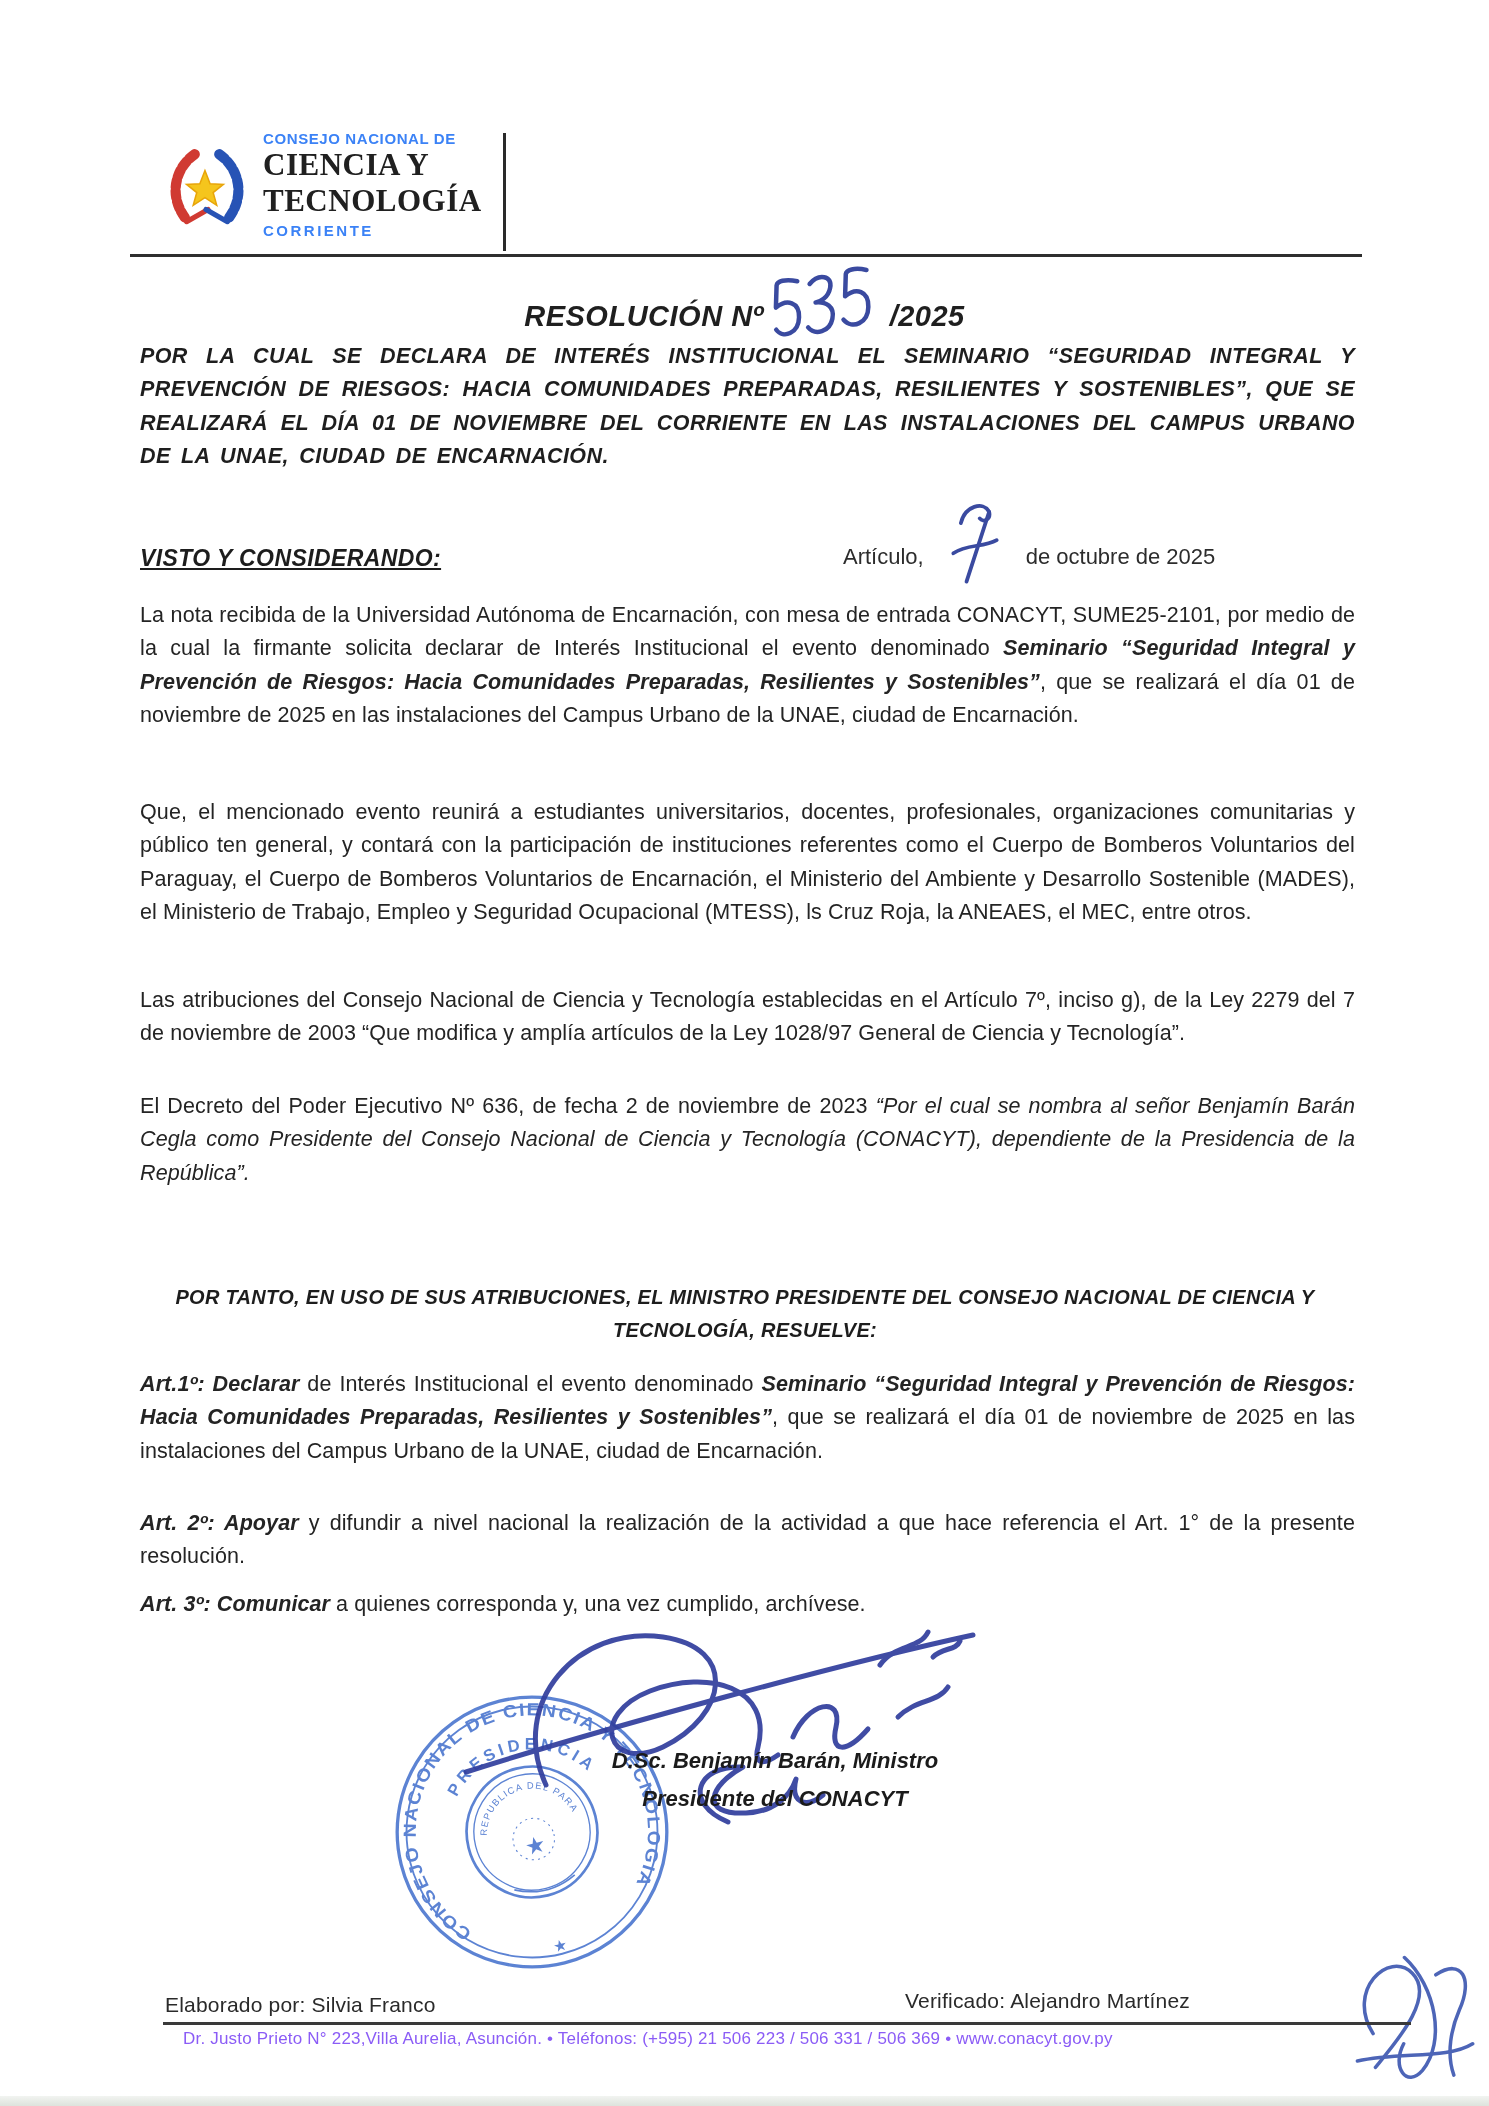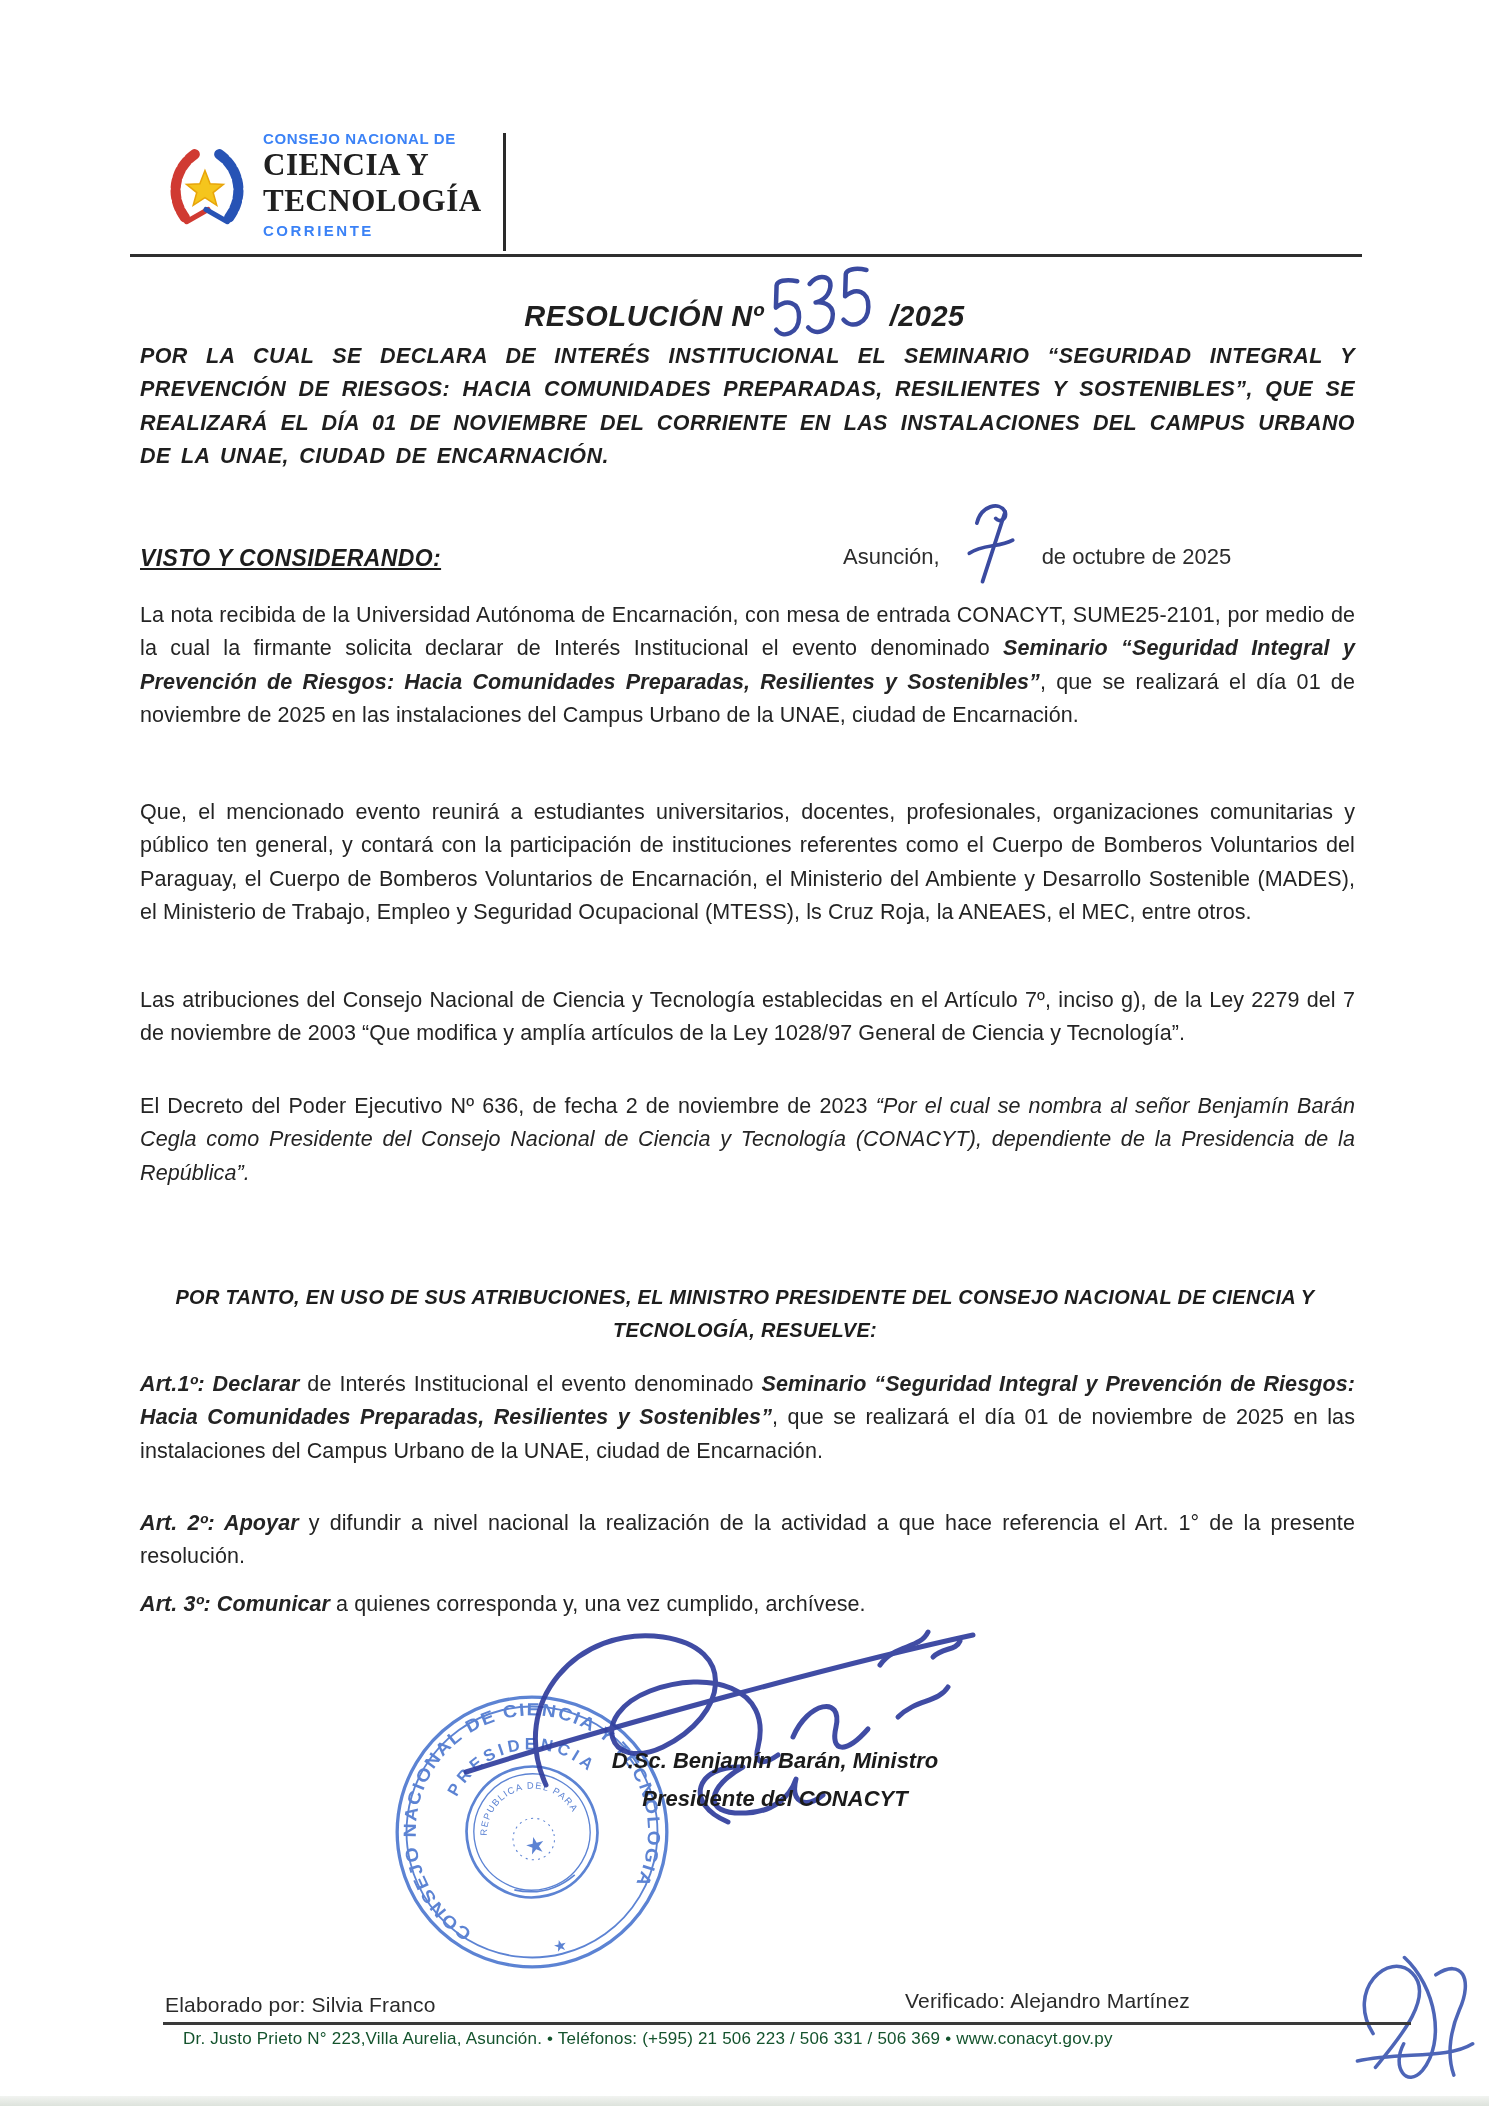--- a/index.html
+++ b/index.html
@@ -26,21 +26,21 @@
   .sect-head{font-size:23px;font-weight:bold;font-style:italic;color:#1d1d1d;letter-spacing:.4px;}
   .resolve{width:1180px;text-align:center;font-weight:bold;font-style:italic;font-size:20px;line-height:33px;color:#1d1d1d;letter-spacing:.3px;}
   .dateline{font-size:22px;color:#2c2c2c;white-space:nowrap;}
   .dateline .seven{display:inline-block;vertical-align:middle;margin:0 18px;transform:translateY(-16px);}
   
   .sig-text{width:590px;text-align:center;font-weight:bold;font-style:italic;font-size:22px;line-height:38px;color:#1b1b1b;}
   .stamp-wrap{transform:rotate(-14deg);opacity:.9;}
   
   .foot-label{font-size:21px;color:#2a2a2a;letter-spacing:.2px;}
   .foot-rule{height:3px;background:#3a3a3a;}
-  .foot-addr{font-size:17px;color:#14532d;letter-spacing:.2px;}
+  .foot-addr{font-size:17px;color:#8b5cf6;letter-spacing:.2px;}
   .scan-edge{background:linear-gradient(#f2f4f1,#dde3dc);}
 </style>
 </head>
 <body>
 
 <div class="page">
 
   <svg class="abs" style="left:160px;top:148px;" width="94" height="84" viewBox="0 0 92 82">
     <path d="M34,6 C14,20 8,48 26,70" fill="none" stroke="#d03a32" stroke-width="10" stroke-dasharray="7 3.5" stroke-linecap="round"></path>
     <path d="M58,6 C78,20 84,48 66,70" fill="none" stroke="#2753b5" stroke-width="10" stroke-dasharray="7 3.5" stroke-linecap="round"></path>
@@ -67,21 +67,21 @@
         <path d="M30,10 C18,6 10,8 9,12 L6,34 C18,26 30,31 28,46 C26,62 10,66 4,56"></path>
         <path d="M42,14 C52,4 66,8 62,20 C59,30 50,33 46,33 C56,33 65,39 61,51 C57,64 42,66 36,57"></path>
         <path d="M100,6 C88,2 80,4 79,8 L76,30 C88,22 100,27 98,43 C96,59 80,64 72,53"></path>
       </g>
     </svg><span>/2025</span>
   </div>
 
   <div class="abs just subject" style="left:140px;top:340px;">POR LA CUAL SE DECLARA DE INTERÉS INSTITUCIONAL EL SEMINARIO “SEGURIDAD INTEGRAL Y PREVENCIÓN DE RIESGOS: HACIA COMUNIDADES PREPARADAS, RESILIENTES Y SOSTENIBLES”, QUE SE REALIZARÁ EL DÍA 01 DE NOVIEMBRE DEL CORRIENTE EN LAS INSTALACIONES DEL CAMPUS URBANO DE LA UNAE, CIUDAD DE ENCARNACIÓN.</div>
 
   <div class="abs dateline" style="left:843px;top:510px;">
-    <span>Asunción,</span><svg class="seven" width="66" height="96" viewBox="0 0 70 100">
+    <span>Artículo,</span><svg class="seven" width="66" height="96" viewBox="0 0 70 100">
       <g fill="none" stroke="#3a4aa0" stroke-width="4" stroke-linecap="round" stroke-linejoin="round">
         <path d="M20,30 C24,12 44,6 50,18 C52,26 44,30 40,25"></path>
         <path d="M50,18 L26,92"></path>
         <path d="M12,62 C26,52 44,56 58,48"></path>
       </g>
     </svg><span>de octubre de 2025</span>
   </div>
 
   <div class="abs sect-head" style="left:140px;top:545px;text-decoration:underline;">VISTO Y CONSIDERANDO:</div>
 

